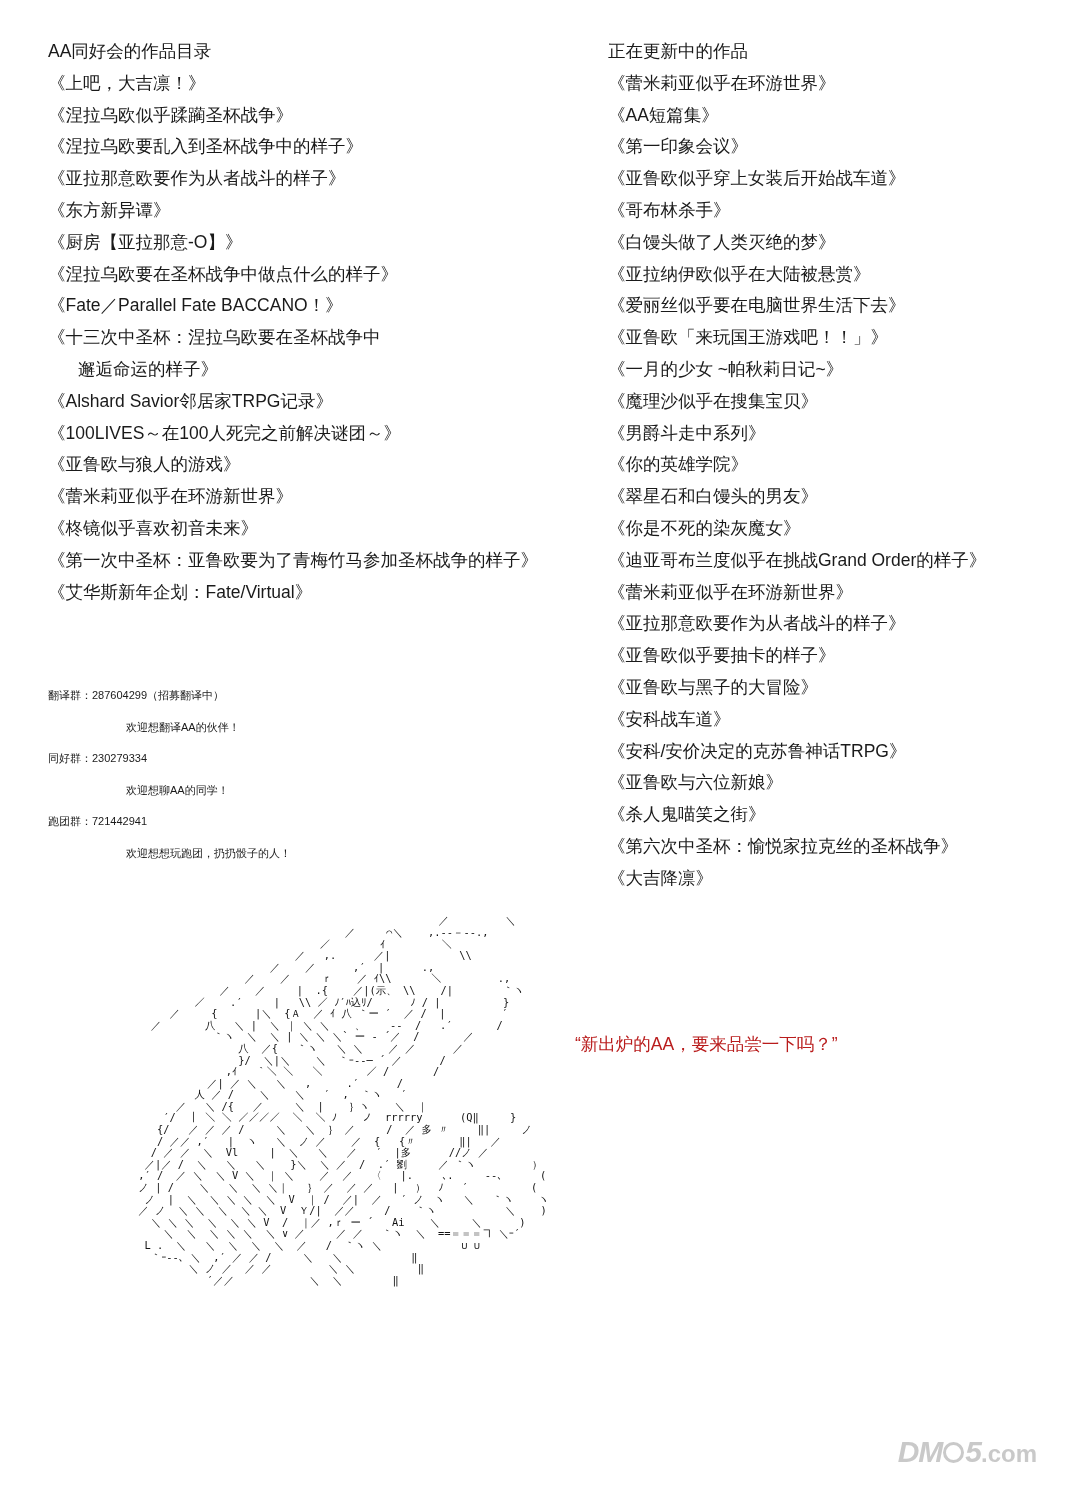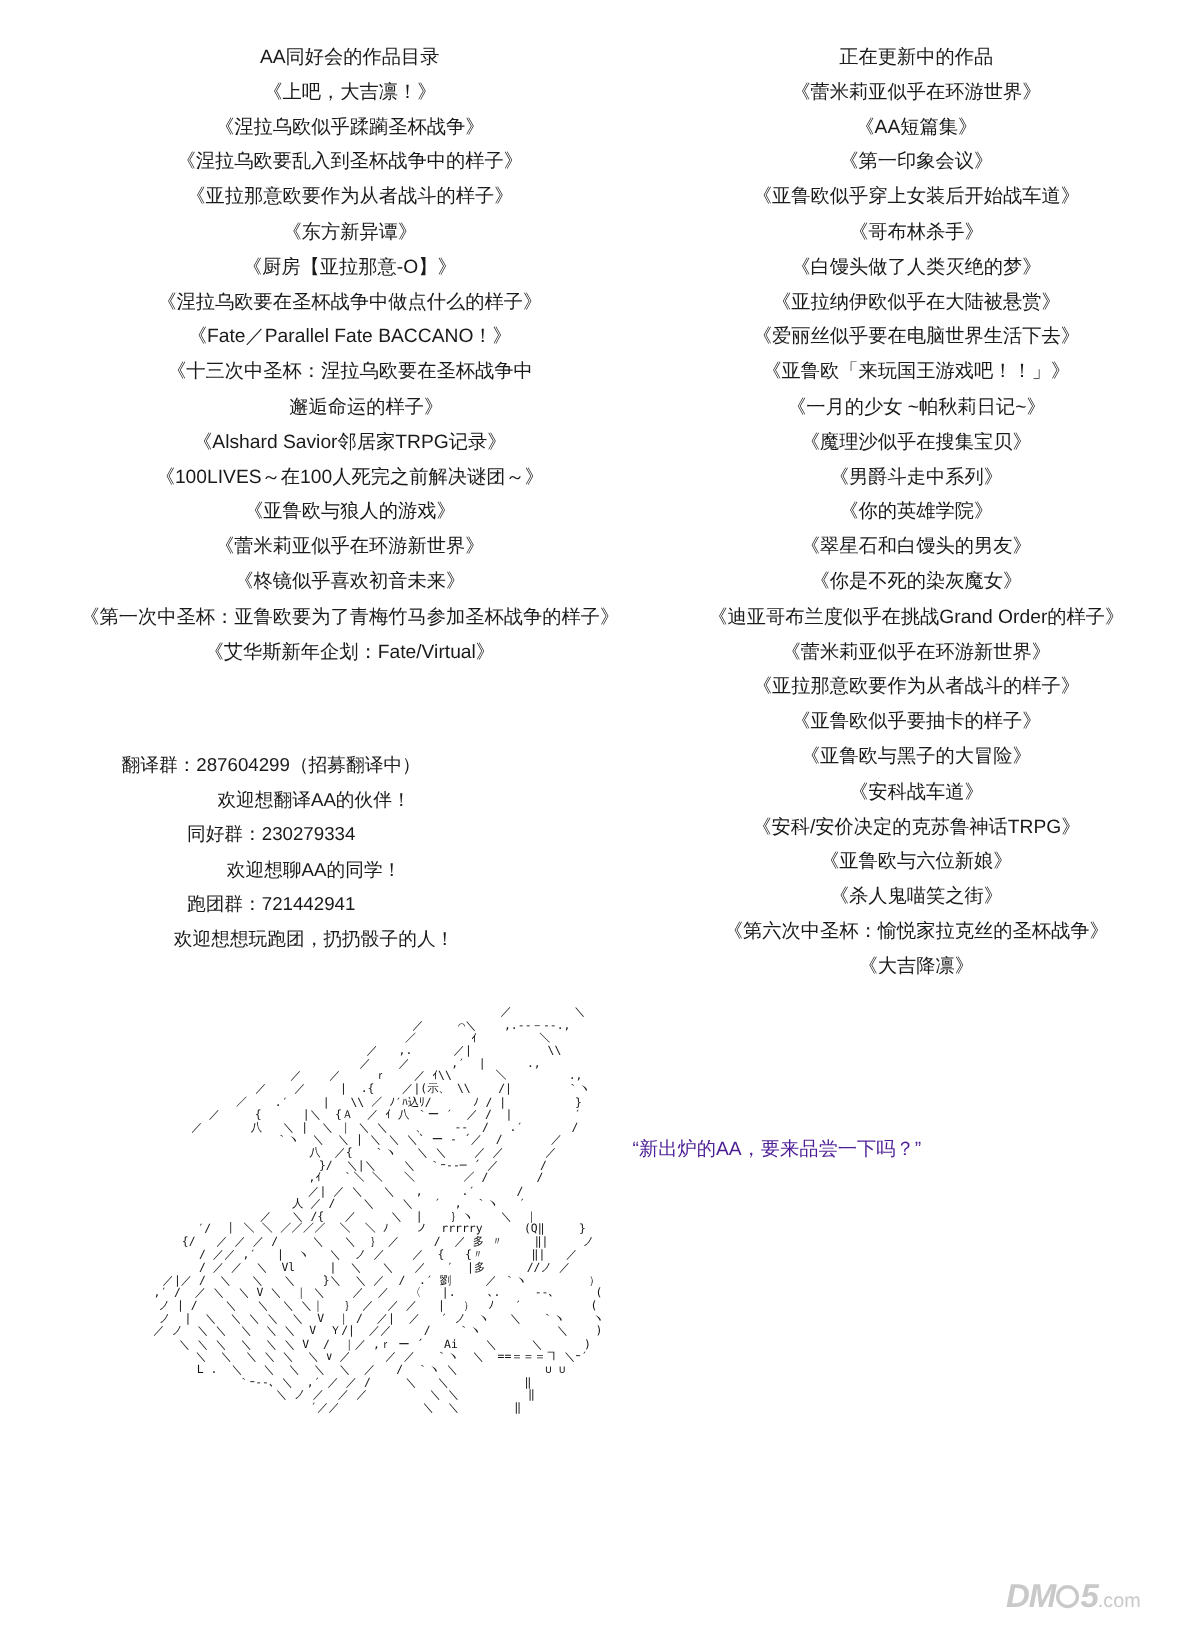--- a/index.html
+++ b/index.html
@@ -12,21 +12,20 @@
     height: 1489px;
     position: relative;
     font-family: "Liberation Sans", sans-serif;
     color: #1a1a1a;
     overflow: hidden;
   }
   .page {
     position: relative;
     width: 1071px;
     height: 1489px;
-    text-align: center;
   }
   .col {
     position: absolute;
     top: 36px;
     font-size: 17.5px;
     line-height: 31.8px;
   }
   .col-left { left: 48px; width: 540px; }
   .col-right { left: 608px; width: 450px; }
 
@@ -37,23 +36,22 @@
     padding-left: 30px;
   }
   .section-head {
     font-size: 17.5px;
   }
 
   .contacts {
     position: absolute;
     left: 48px;
     top: 680px;
-    font-size: 17px;
+    font-size: 11px;
     line-height: 31.5px;
-    margin-left: 32px;
   }
   .contact-line { white-space: pre; }
   .contact-sub { padding-left: 78px; }
 
   .aa-art {
     position: absolute;
     left: 132px;
     top: 905px;
     font-family: "DejaVu Sans Mono", monospace;
     font-size: 10.4px;
@@ -61,40 +59,40 @@
     white-space: pre;
     color: #111;
     letter-spacing: 0px;
   }
 
   .quote {
     position: absolute;
     left: 575px;
     top: 1032px;
     font-size: 17.5px;
-    color: #4c1d95;
+    color: #b91c1c;
     white-space: pre;
   }
 
   .watermark {
     position: absolute;
     right: 34px;
     bottom: 20px;
     font-family: "Liberation Sans", sans-serif;
     font-size: 30px;
     font-weight: bold;
     font-style: italic;
     color: #c9c9c9;
     letter-spacing: -1px;
     user-select: none;
   }
   .watermark .dot {
-    font-size: 18px;
+    font-size: 24px;
     font-style: normal;
-    font-weight: normal;
+    font-weight: bold;
     letter-spacing: 0px;
   }
   .wm-circle {
     display: inline-block;
     width: 15px;
     height: 15px;
     border: 3px solid #c9c9c9;
     border-radius: 50%;
     margin: 0 1px -1px 1px;
     vertical-align: baseline;

